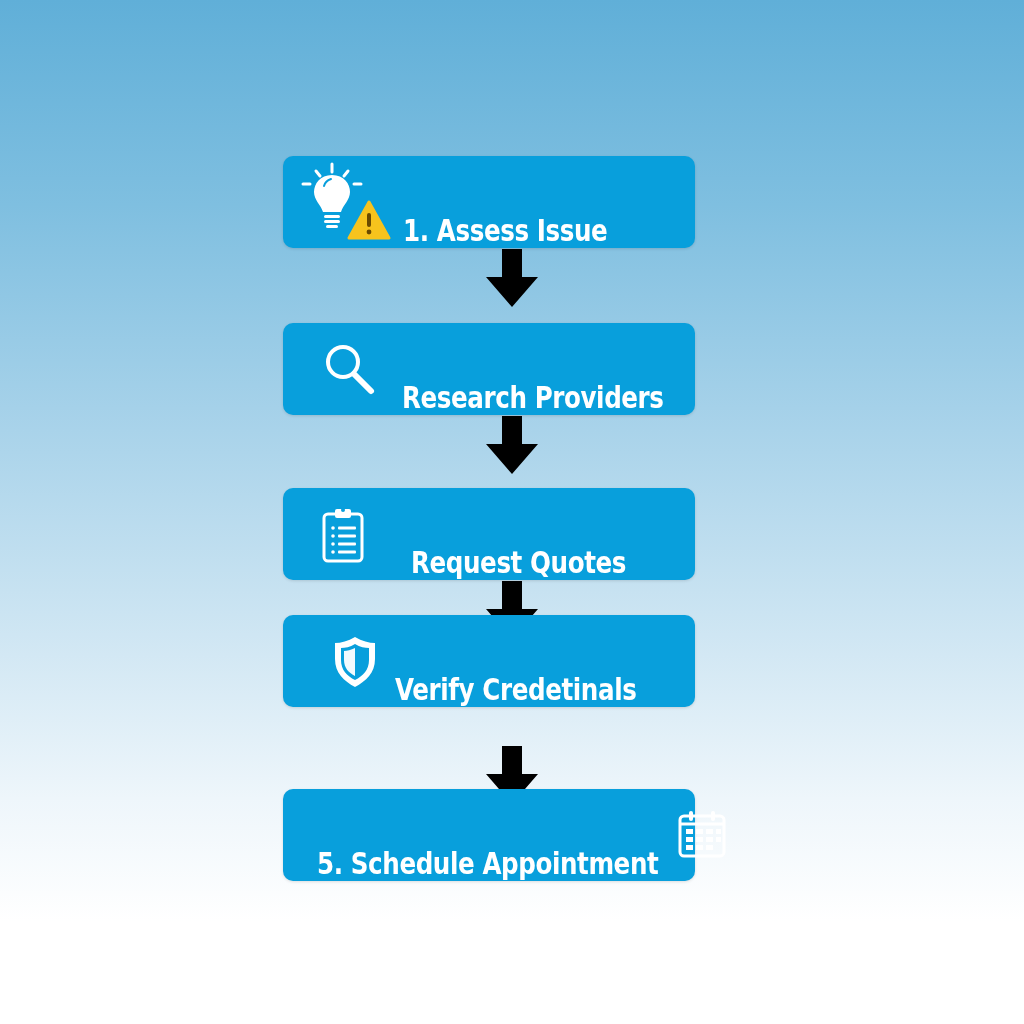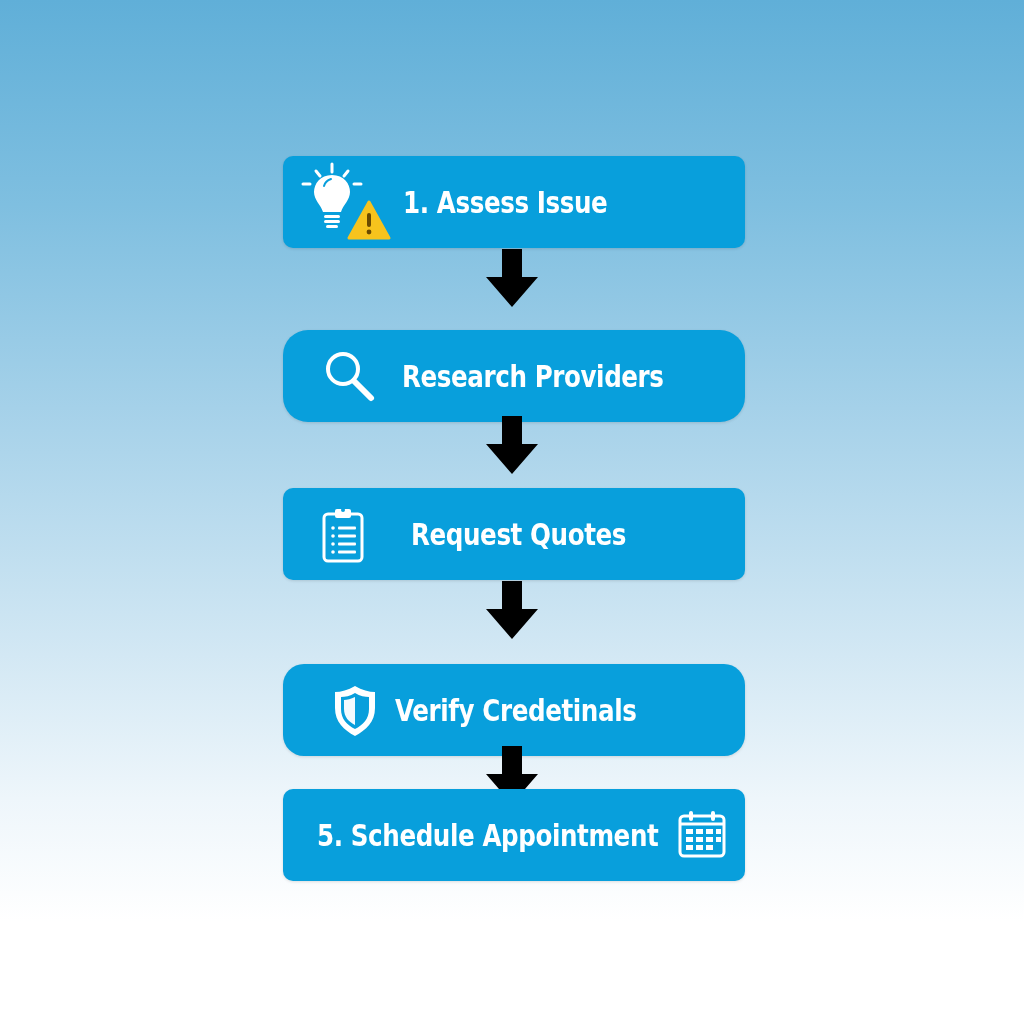--- a/index.html
+++ b/index.html
@@ -2,24 +2,24 @@
 <html><head>
 <meta charset="utf-8">
 <style>
   html, body { margin:0; padding:0; }
   body {
     width:1024px; height:1024px; overflow:hidden; position:relative;
     background: linear-gradient(180deg, #60afd8 0%, #7fbfe0 20%, #a9d3ea 42%, #cfe6f3 62%, #eef6fb 78%, #ffffff 90%, #ffffff 100%);
     font-family: "Liberation Sans", "DejaVu Sans", sans-serif;
   }
   .step {
-    position:absolute; left:283px; width:462px; height:92px;
+    position:absolute; left:283px; width:412px; height:92px;
     background:#089fdc; border-radius:10px;
     box-shadow: 0 1px 3px rgba(0,0,0,0.12);
-    display:flex; align-items:center;
+    display:flex; align-items:flex-end;
     color:#ffffff; box-sizing:border-box;
   }
   .label {
     font-family: "DejaVu Sans", "Liberation Sans", sans-serif;
     font-weight:bold; font-size:30px; letter-spacing:-0.5px;
     transform: scaleX(0.82); transform-origin:left center;
     white-space:nowrap;
   }
   .icon { position:absolute; display:block; }
   .arrow { position:absolute; left:486px; width:52px; height:60px; }
@@ -45,21 +45,21 @@
     <rect x="68" y="51" width="4" height="14" rx="2" fill="#6a4a00"></rect>
     <circle cx="70" cy="70" r="2.4" fill="#6a4a00"></circle>
   </svg>
   <span class="label" style="margin-left:120px;">1. Assess Issue</span>
 </div>
 
 <svg class="arrow" style="top:249px;" viewBox="0 0 52 60">
   <path d="M16 0 H36 V28 H52 L26 58 L0 28 H16 Z" fill="#000"></path>
 </svg>
 
-<div class="step" style="top:330px;border-radius:25px;">
+<div class="step" style="top:323px;">
   <svg class="icon" style="left:38px; top:18px;" width="58" height="58" viewBox="0 0 58 58">
     <circle cx="22" cy="21" r="15" stroke="#fff" stroke-width="4" fill="none"></circle>
     <line x1="33" y1="33" x2="50" y2="50" stroke="#fff" stroke-width="6" stroke-linecap="round"></line>
   </svg>
   <span class="label" style="margin-left:119px;">Research Providers</span>
 </div>
 
 <svg class="arrow" style="top:416px;" viewBox="0 0 52 60">
   <path d="M16 0 H36 V28 H52 L26 58 L0 28 H16 Z" fill="#000"></path>
 </svg>
@@ -80,21 +80,21 @@
         <rect x="17" y="44.5" width="18" height="3" rx="1"></rect>
     </g>
   </svg>
   <span class="label" style="margin-left:128px;">Request Quotes</span>
 </div>
 
 <svg class="arrow" style="top:581px;" viewBox="0 0 52 60">
   <path d="M16 0 H36 V28 H52 L26 58 L0 28 H16 Z" fill="#000"></path>
 </svg>
 
-<div class="step" style="top:664px;border-radius:21px;">
+<div class="step" style="top:615px;">
   <svg class="icon" style="left:49px; top:20px;" width="46" height="54" viewBox="0 0 46 54">
     <path d="M23 2 C16 6 9 8 3 8 L3 24 C3 38 12 46 23 52 C34 46 43 38 43 24 L43 8 C37 8 30 6 23 2 Z" fill="#fff"></path>
     <path d="M23 9 C18 12 13 13 9 13 L9 25 C9 35 15 41 23 45 C31 41 37 35 37 25 L37 13 C33 13 28 12 23 9 Z" fill="#089fdc"></path>
     <path d="M23 13 C19 15 15 16 12 16 L12 25 C12 33 17 38 23 41 Z" fill="#fff" opacity="0.95"></path>
   </svg>
   <span class="label" style="margin-left:112px;">Verify Credetinals</span>
 </div>
 
 <svg class="arrow" style="top:746px;" viewBox="0 0 52 60">
   <path d="M16 0 H36 V28 H52 L26 58 L0 28 H16 Z" fill="#000"></path>

